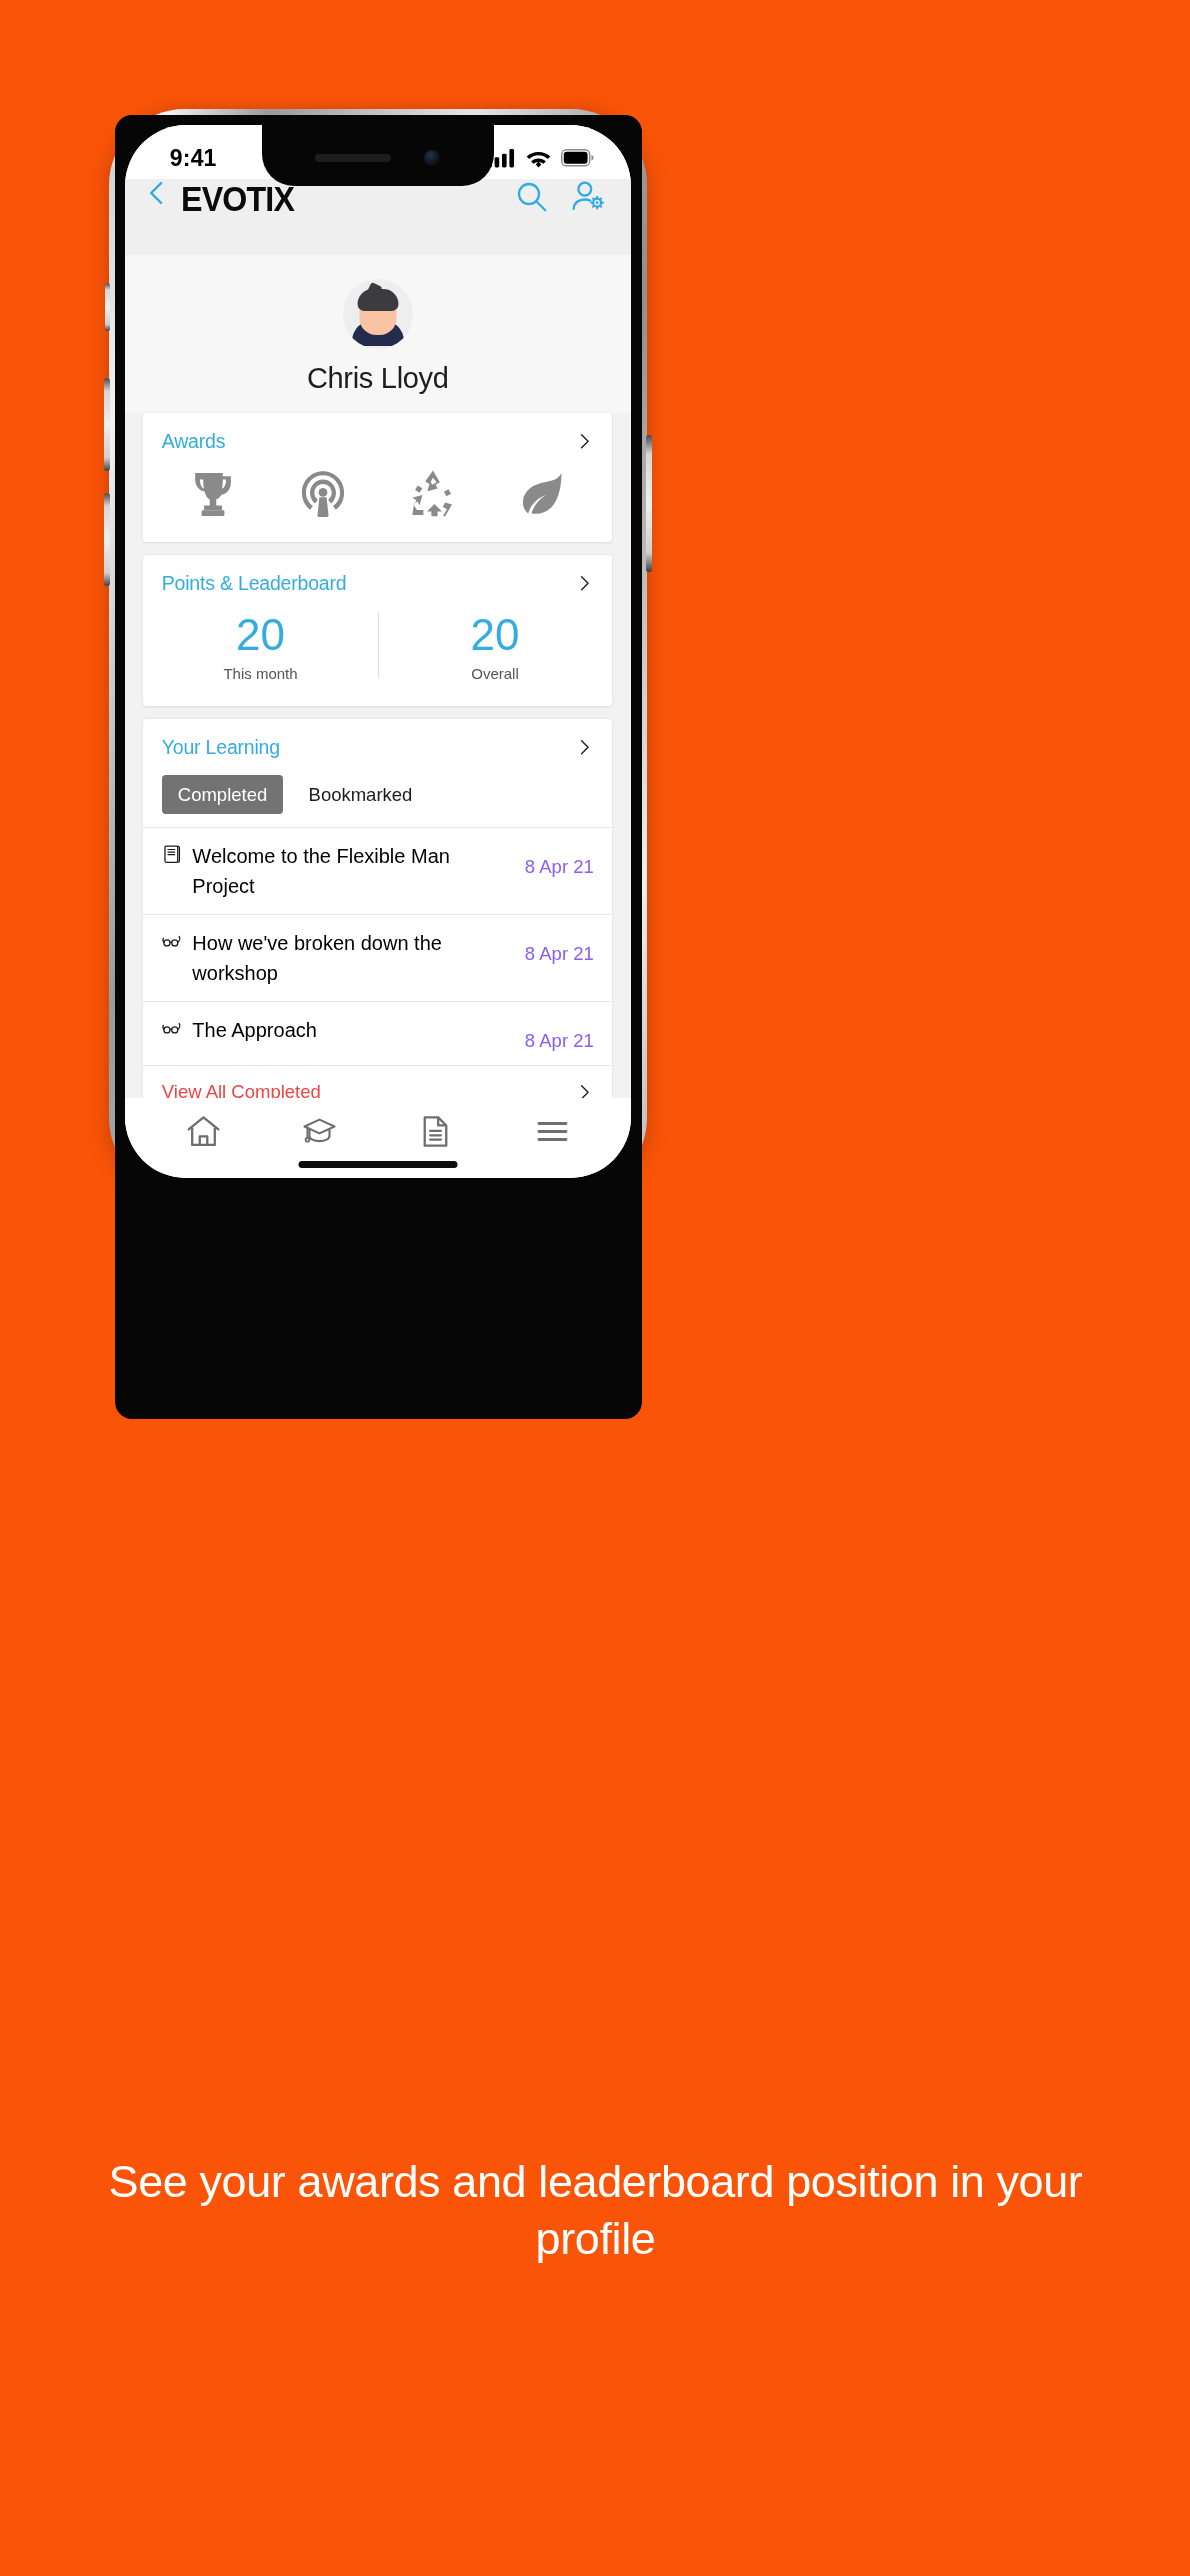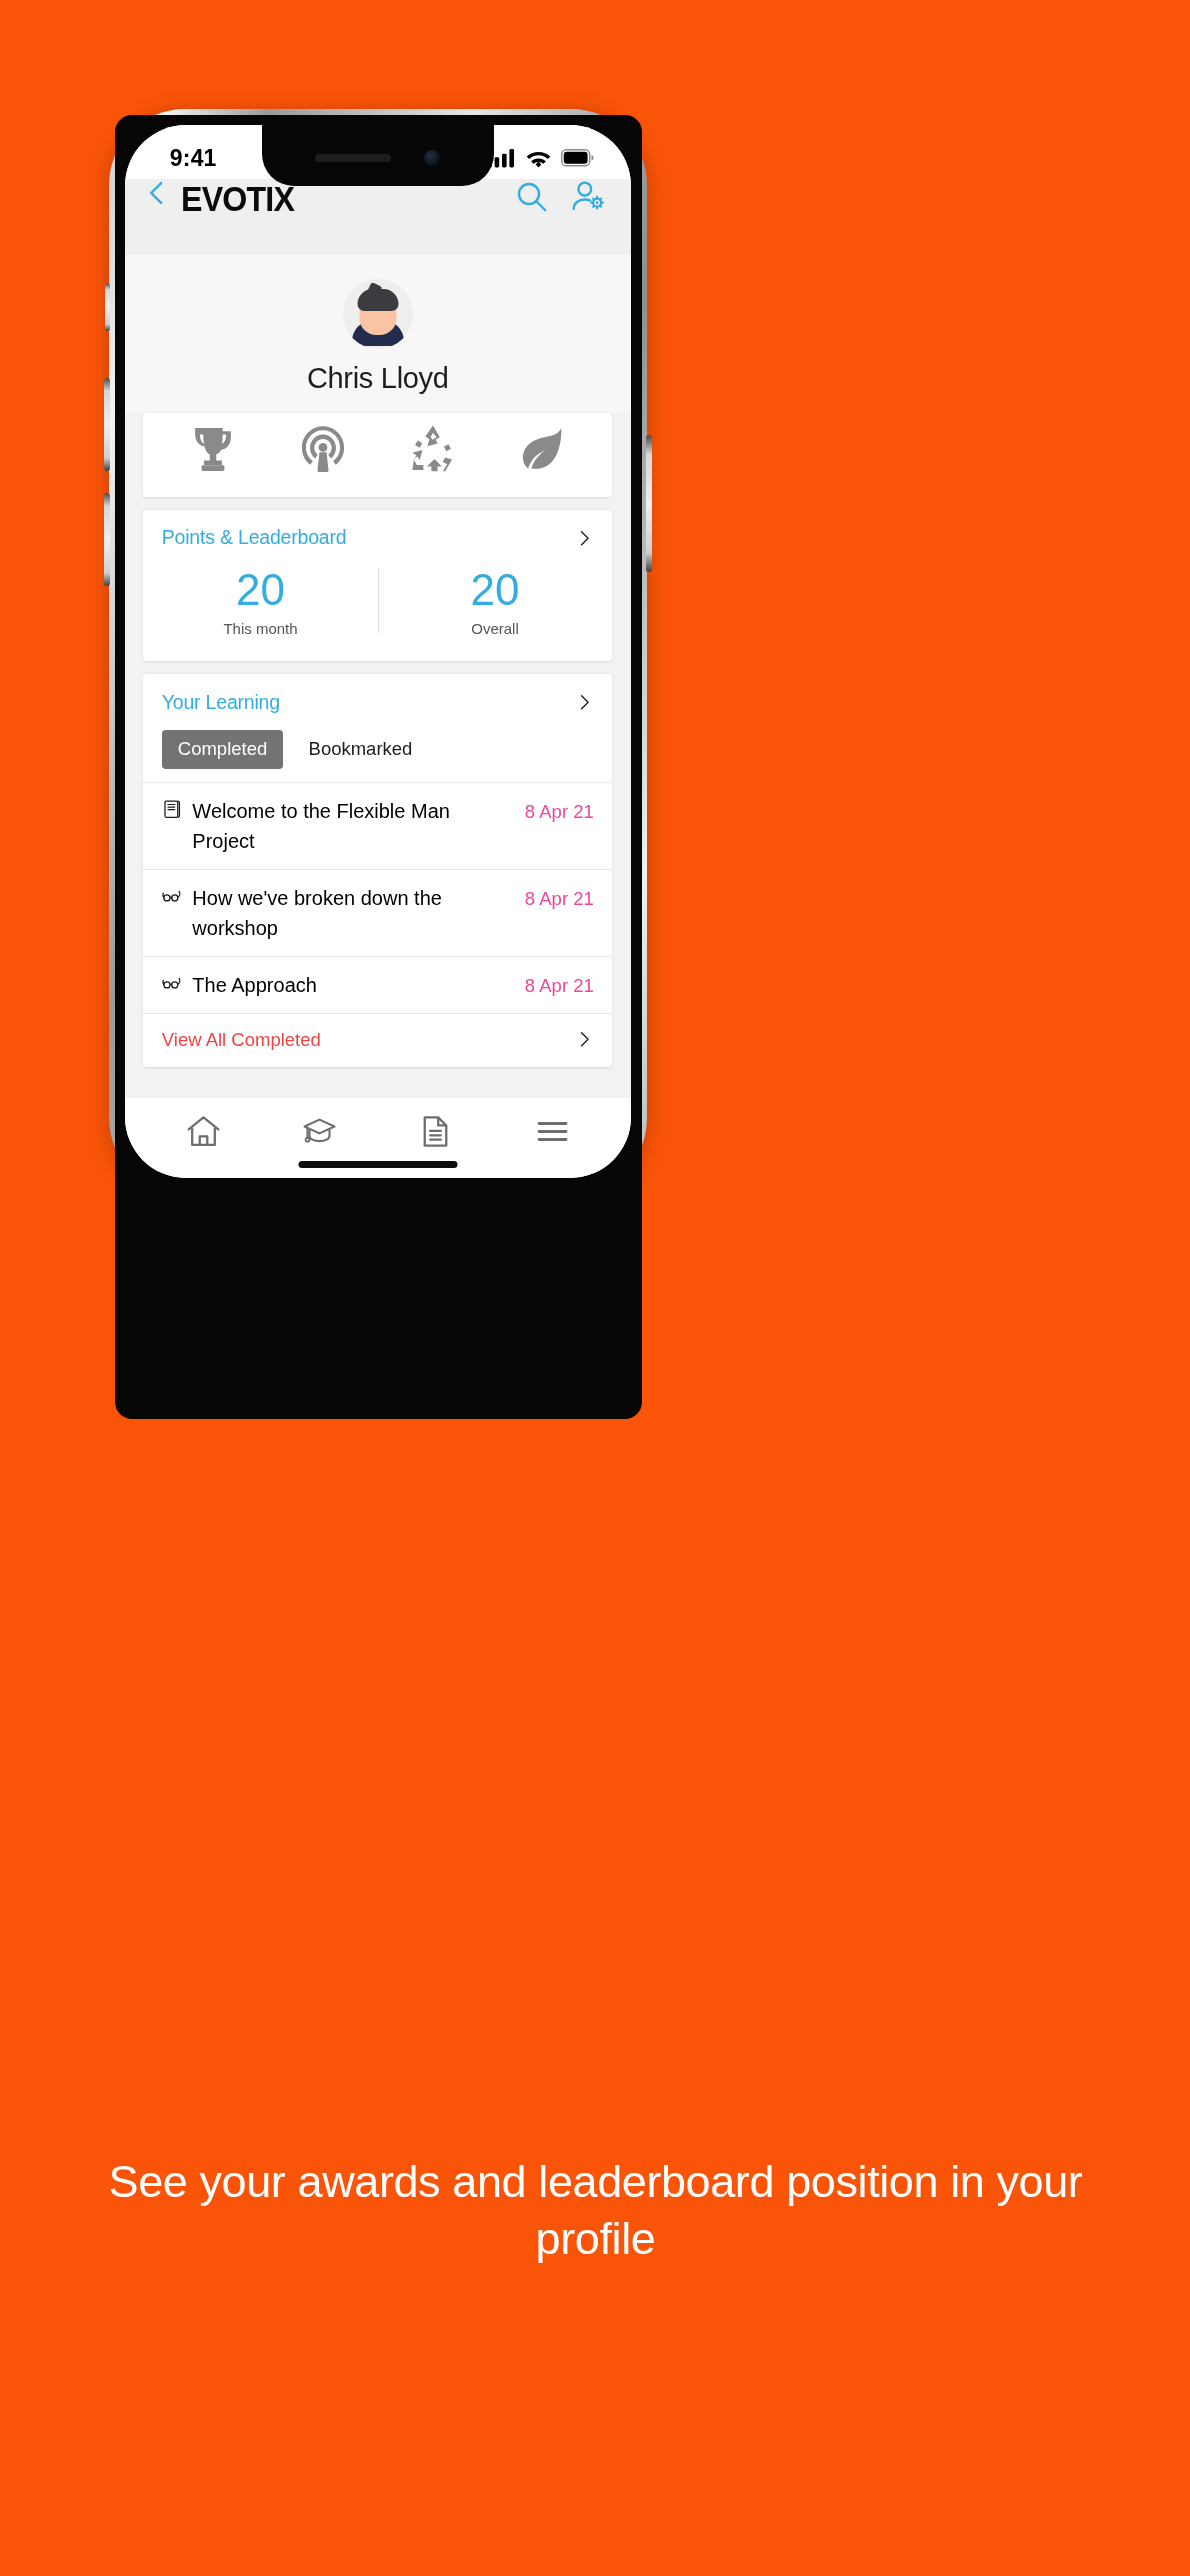--- a/index.html
+++ b/index.html
@@ -310,23 +310,23 @@
   .li-icon { width: 20.4px; height: 20.4px; flex: none; margin-top: 2.8px; }
   .li-title {
     font-size: 20px;
     color: #000000;
     line-height: 1.5;
     flex: 1;
     padding-right: 11px;
   }
   .li-date {
     font-size: 18.5px;
-    color: #ec4899;
+    color: #8b5cf6;
     white-space: nowrap;
-    margin-top: 5px;
+    margin-top: 15px;
   }
   .viewall {
     display: flex;
     align-items: center;
     padding: 15px 18.5px 16.7px;
     border-top: 0.9px solid #e9e9e9;
   }
   .viewall-label { font-size: 18.5px; color: #ef4444; }
 
   
@@ -439,20 +439,26 @@
             <div class="avatar">
               <div class="av-neck"></div>
               <div class="av-body"></div>
               <div class="av-face"></div>
               <div class="av-hair"></div>
             </div>
             <div class="profile-name">Chris Lloyd</div>
           </div>
 
           <div class="card">
+            <div class="card-head">
+              <div class="card-title">Awards</div>
+              <svg class="card-chev" viewBox="0 0 24 24">
+                <path d="M8.5 3.5L17 12l-8.5 8.5" fill="none" stroke="#1a1a1a" stroke-width="1.7" stroke-linecap="round" stroke-linejoin="round"></path>
+              </svg>
+            </div>
             <div class="awards-row">
               <svg class="award-icon" viewBox="0 0 64 64">
                 <path d="M20 6h24v4h10v8c0 9-6 14-11.6 14.8C40.6 36 37.6 38 36 38.6V46h7v6H21v-6h7v-7.4c-1.6-.6-4.6-2.6-6.4-9.8C16 28 10 23 10 14V6h10zm0 8h-4v2c0 5.2 2.4 8.4 5 9.6-.6-3-1-6.8-1-11.6zm24 0c0 4.8-.4 8.6-1 11.6 2.6-1.2 5-4.4 5-9.6v-2h-4z" fill="#8a8a8a"></path>
                 <rect x="18" y="52" width="28" height="7" rx="1.5" fill="#8a8a8a"></rect>
               </svg>
               <svg class="award-icon" viewBox="0 0 64 64">
                 <path d="M32 4C17.6 4 6 15.8 6 30.4c0 8.6 4 16.2 10.2 21l3.4-4.6C14.4 42.8 11 37 11 30.4 11 18.6 20.4 9 32 9s21 9.6 21 21.4c0 6.6-3.4 12.4-8.6 16.4l3.4 4.6C54 46.6 58 39 58 30.4 58 15.8 46.4 4 32 4z" fill="#8a8a8a"></path>
                 <path d="M32 14c-8.8 0-16 7.4-16 16.4 0 5.4 2.4 10.2 6.2 13.2l3.4-4.6c-2.6-2.1-4.3-5.2-4.3-8.6C21.3 24.5 26 19.6 32 19.6s10.7 4.9 10.7 10.8c0 3.4-1.7 6.5-4.3 8.6l3.4 4.6c3.8-3 6.2-7.8 6.2-13.2C48 21.4 40.8 14 32 14z" fill="#8a8a8a"></path>
                 <circle cx="32" cy="30" r="5.4" fill="#8a8a8a"></circle>
                 <path d="M27.6 36h8.8l2.4 22c.1 1.2-.8 2.2-2 2.2h-9.6c-1.2 0-2.1-1-2-2.2l2.4-22z" fill="#8a8a8a"></path>

